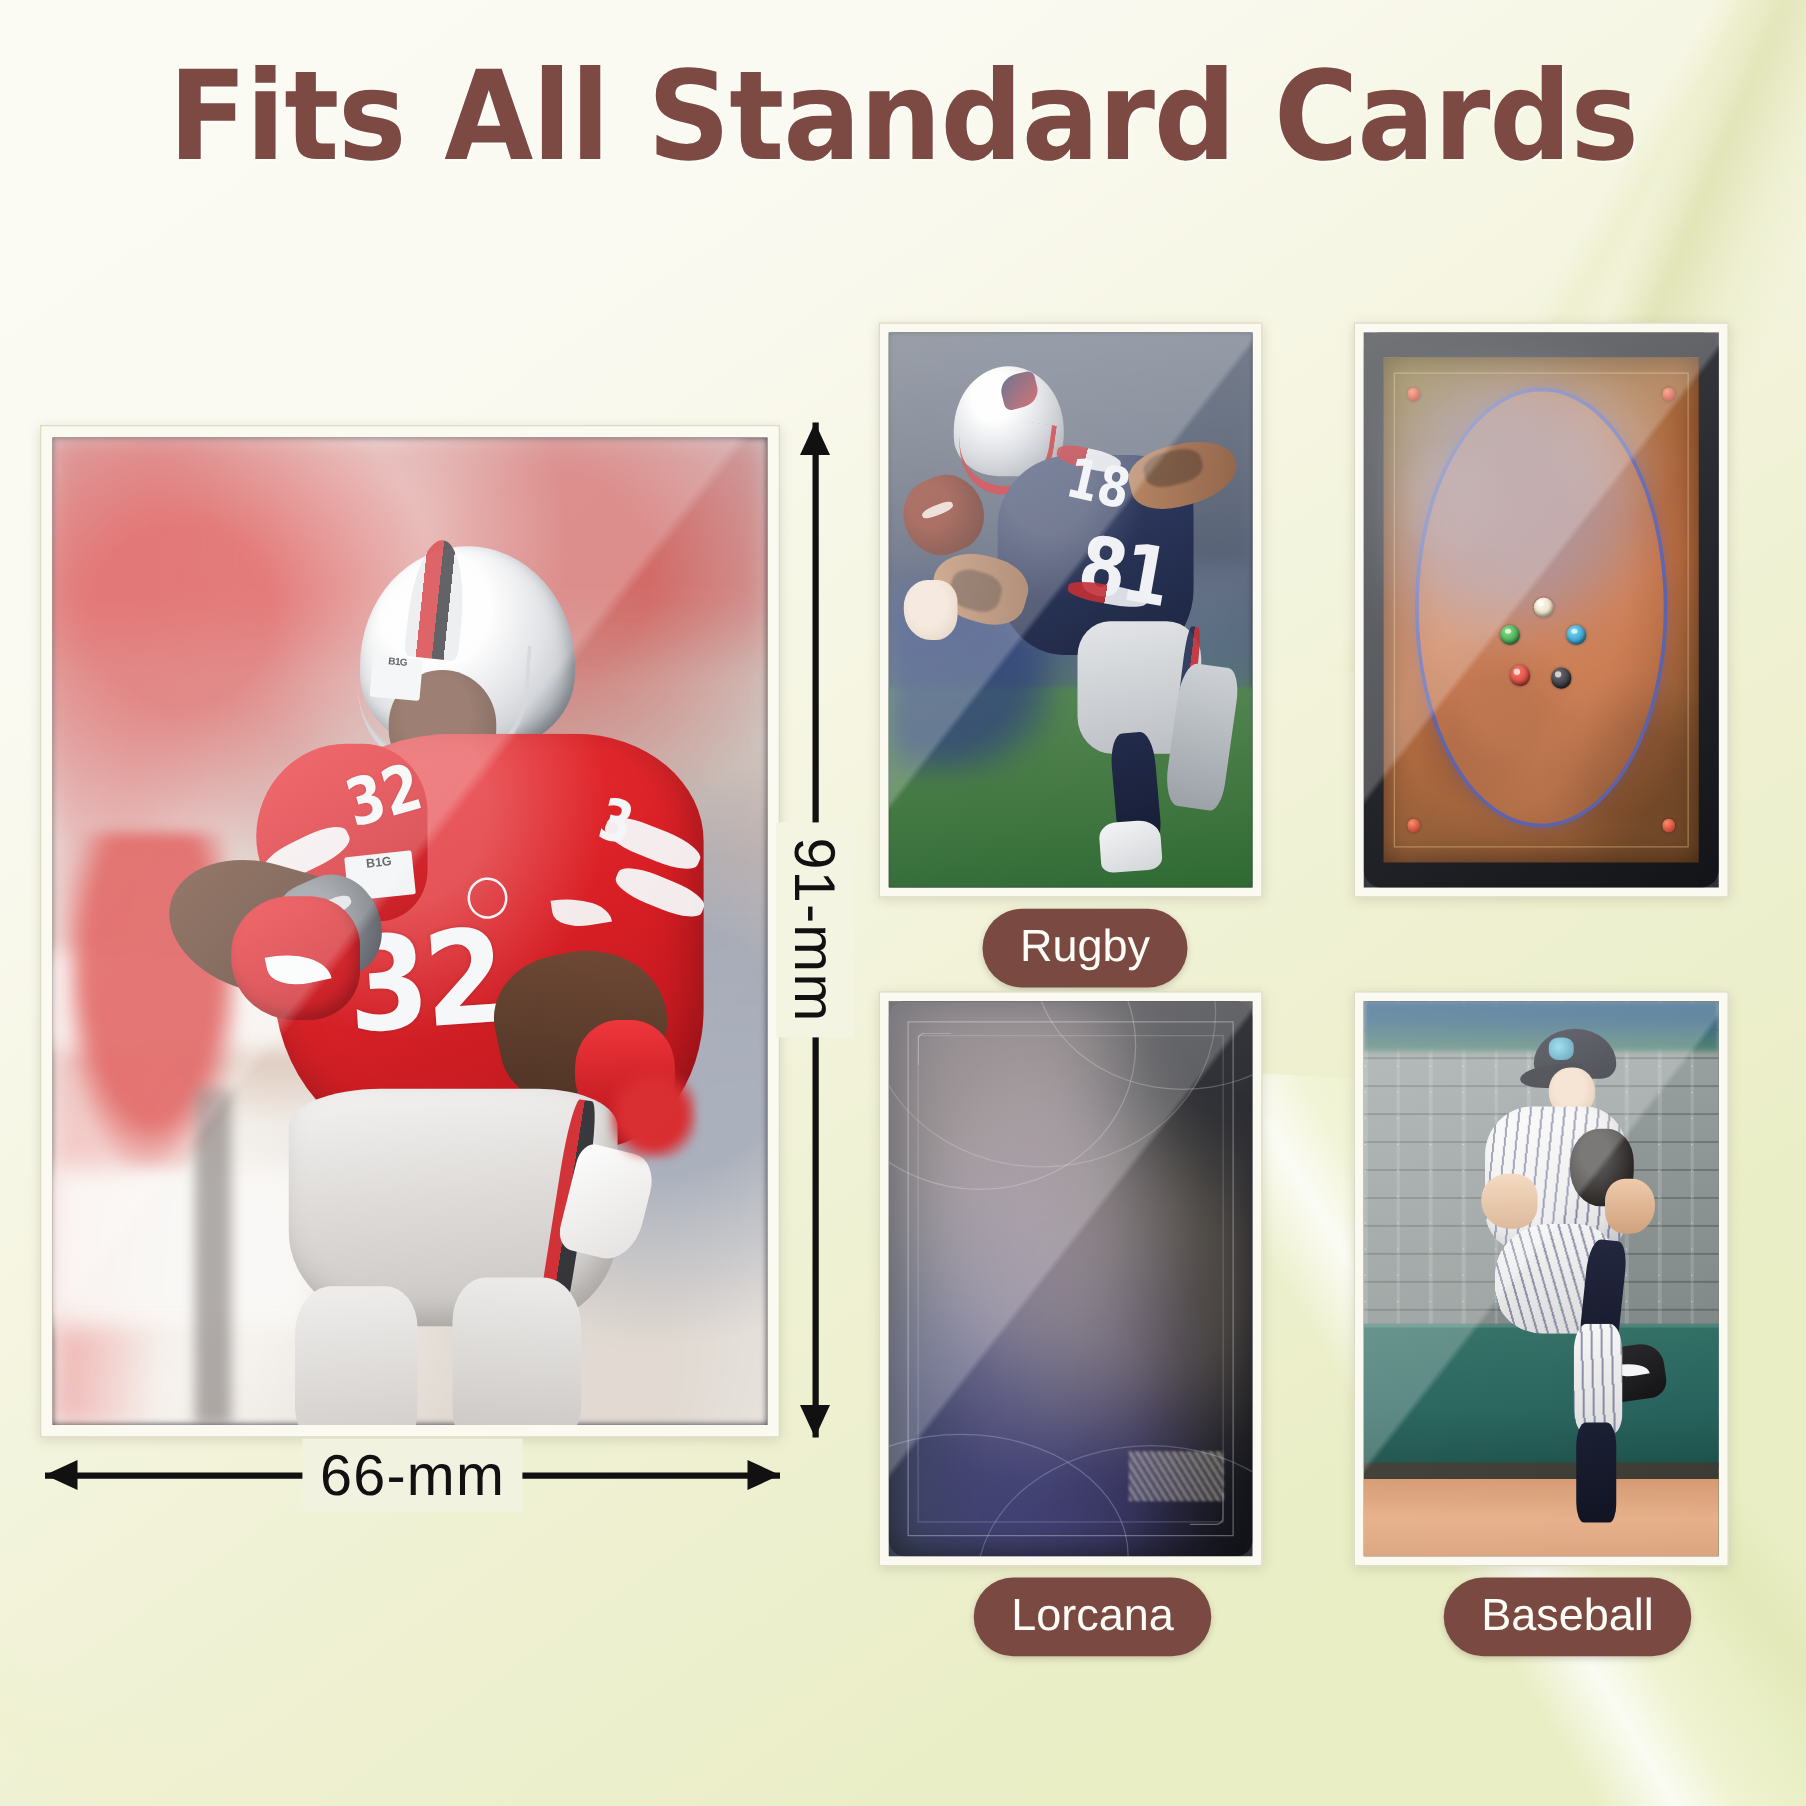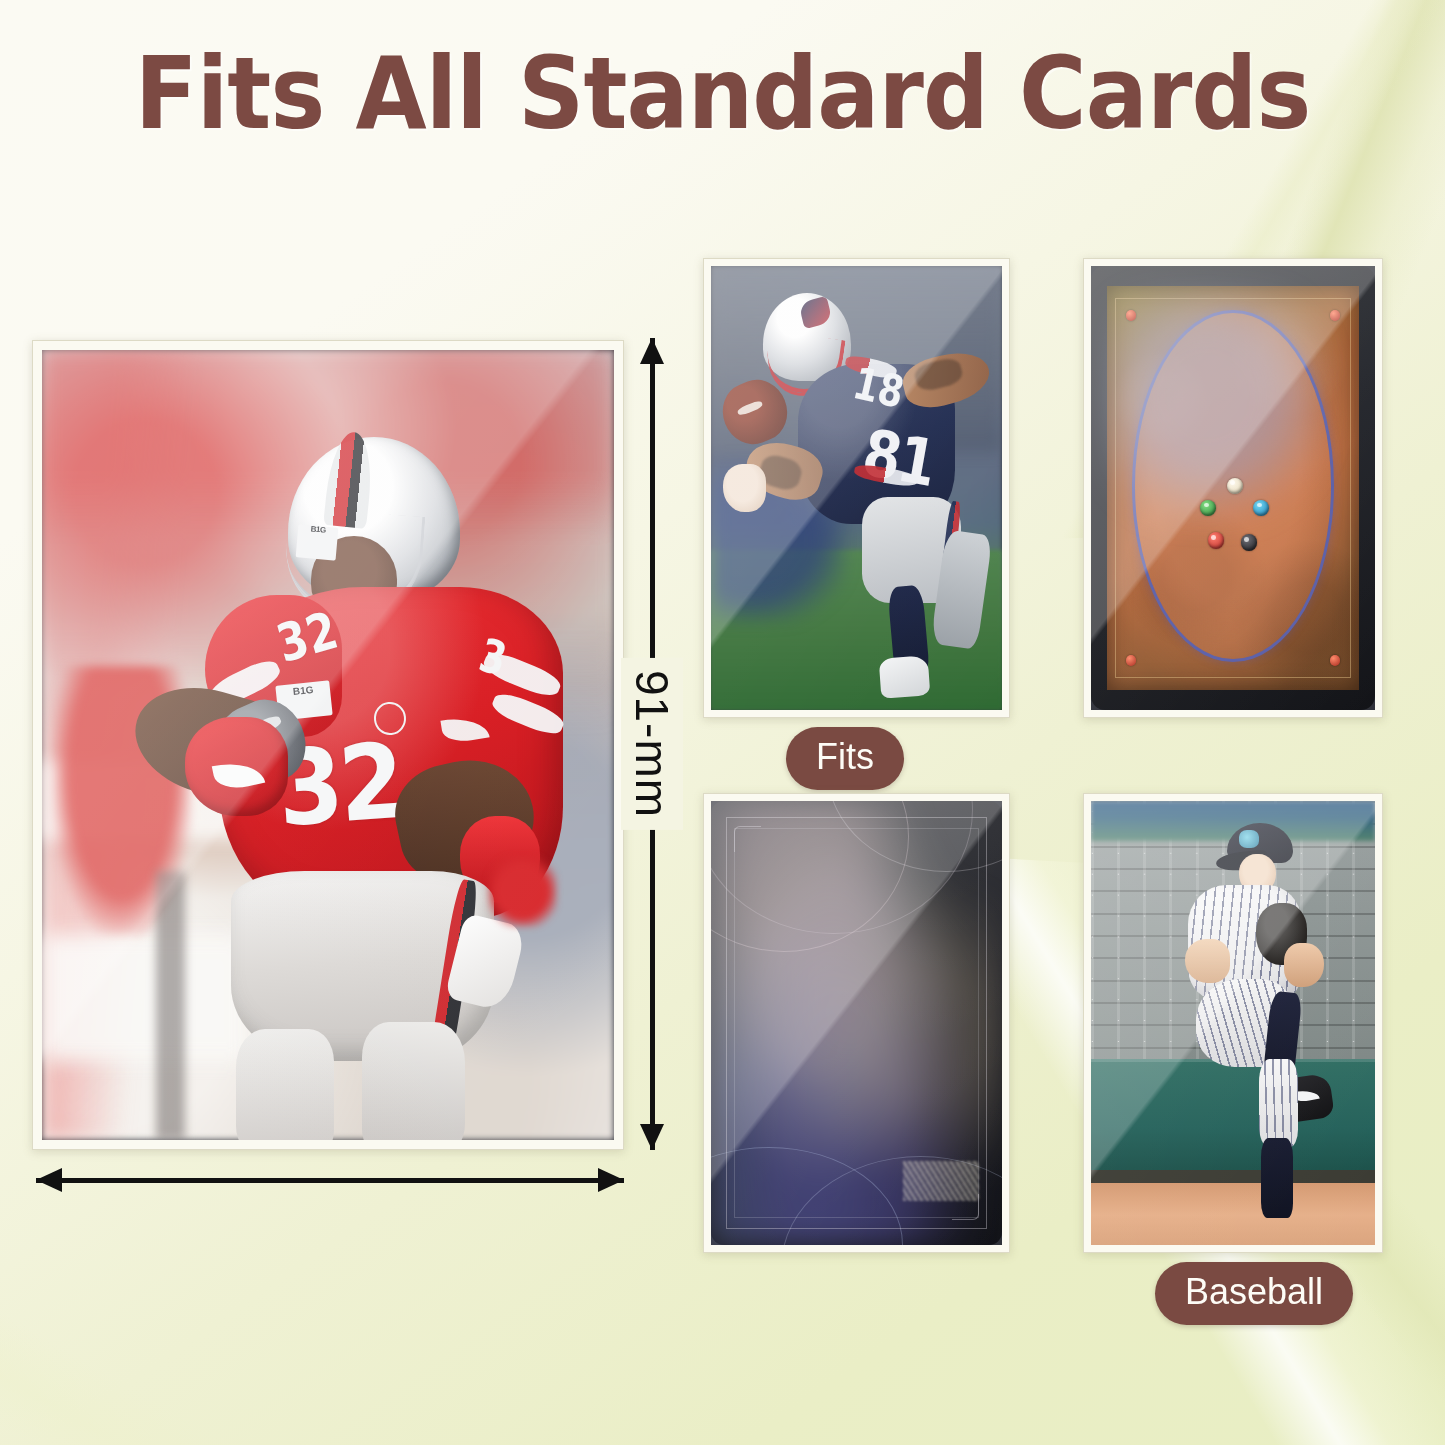--- a/index.html
+++ b/index.html
@@ -793,20 +793,21 @@
     <div class="ah-top"></div>
     <div class="shaft"></div>
     <div class="ah-bot"></div>
     <div class="lbl">91-mm</div>
   </div>
 
   <div id="dim-h">
     <div class="ah-l"></div>
     <div class="shaft"></div>
     <div class="ah-r"></div>
+    <div class="lbl">66-mm</div>
   </div>
 
   <div class="sleeve small" id="card-rugby">
     <div class="face">
       <div class="rug-bg"></div>
       <div class="rug-stand"></div>
       <div class="rug-field"></div>
       <div class="rug-blue"></div>
       <div class="rug">
         <p class="helmet"></p>
@@ -827,21 +828,21 @@
         <p class="balllace"></p>
         <p class="pantsW"></p>
         <p class="pantStripe"></p>
         <p class="legB"></p>
         <p class="legSock"></p>
         <p class="shoe"></p>
       </div>
       <div class="glare"></div>
     </div>
   </div>
-  <div class="pill" id="pill-rugby">Fits</div>
+  <div class="pill" id="pill-rugby">Rugby</div>
 
   <div class="sleeve small" id="card-mtg">
     <div class="face">
       <div class="mtg-frame">
         <div class="mtg-inner">
           <div class="mtg-noise"></div>
           <div class="mtg-line"></div>
           <div class="mtg-oval"></div>
           <div class="mtg-blur"></div>
           <div class="corner-dot tl"></div>
@@ -868,20 +869,21 @@
         <div class="lor-arc lor-a3"></div>
         <div class="lor-arc lor-a4"></div>
         <div class="lor-arc lor-a5"></div>
         <div class="lor-sparkle"></div>
         <div class="lor-frame"></div>
         <div class="lor-frame2"></div>
       </div>
       <div class="glare"></div>
     </div>
   </div>
+  <div class="pill" id="pill-lorcana">Lorcana</div>
 
   <div class="sleeve small" id="card-baseball">
     <div class="face">
       <div class="bb-bg"></div>
       <div class="bb-seats"></div>
       <div class="bb-seatdots"></div>
       <div class="bb-top"></div>
       <div class="bb-wall"></div>
       <div class="bb-dirt"></div>
       <div class="bb">

